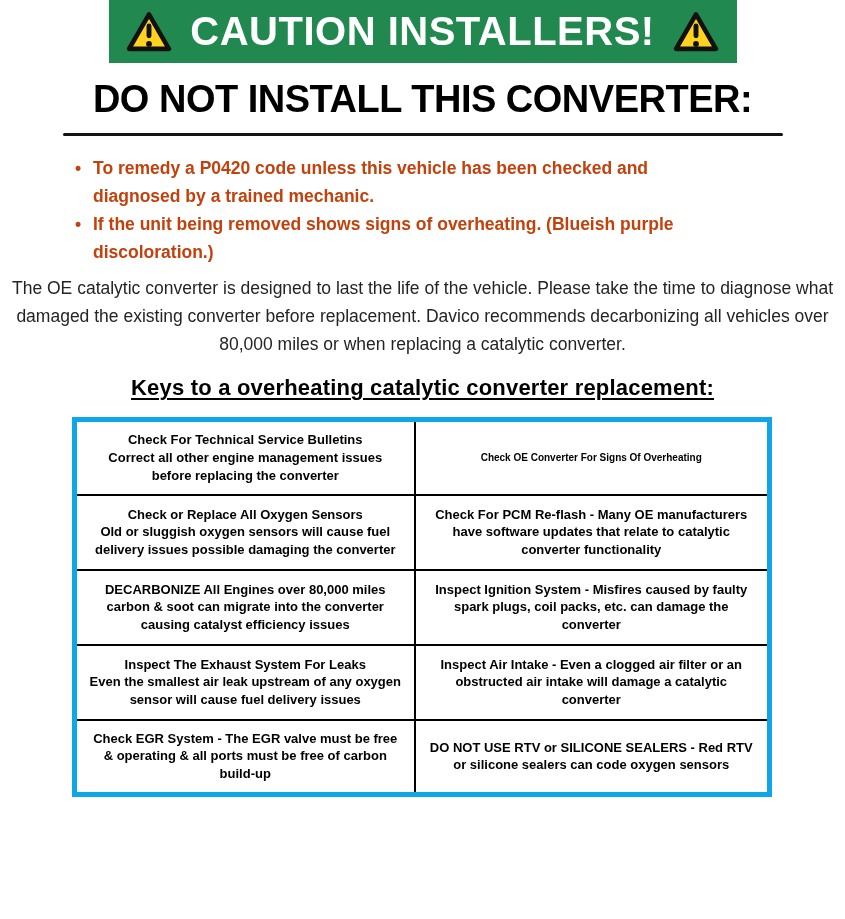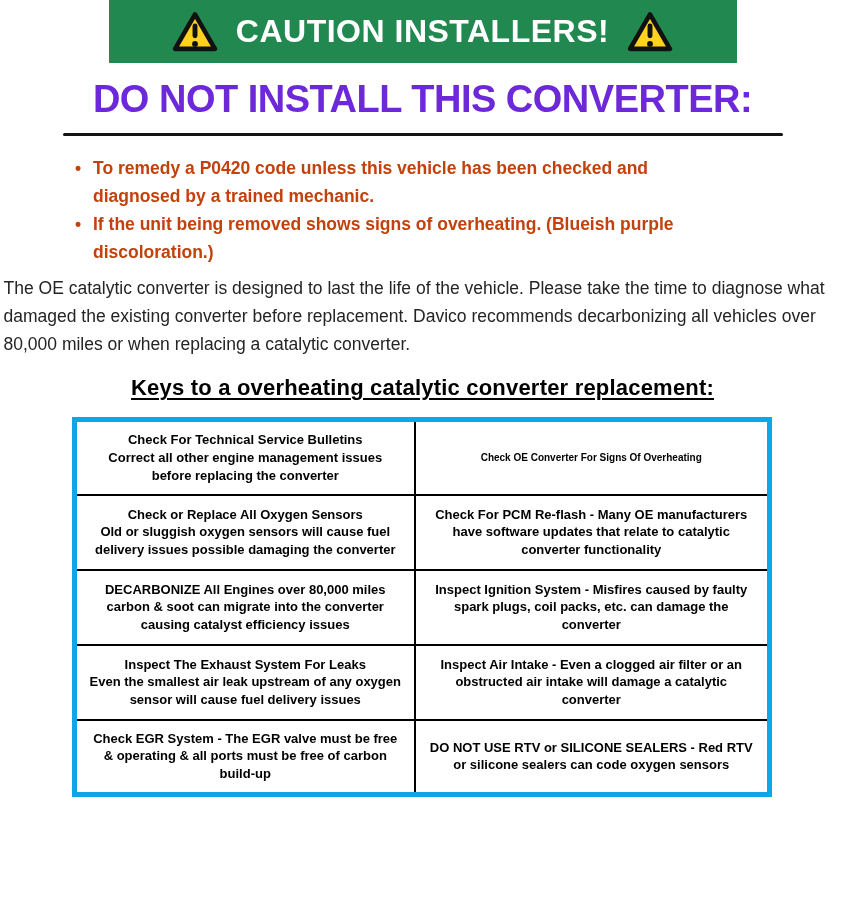--- a/index.html
+++ b/index.html
@@ -11,46 +11,46 @@
   }
   .page { position: relative; width: 845px; height: 919px; background: #fff; overflow: hidden; }
 
   
   .banner {
     width: 628px; height: 63px; margin: 0 auto;
     background: #21894f;
     display: flex; align-items: center; justify-content: center; gap: 18px;
   }
   .banner-text {
-    color: #ffffff; font-weight: bold; font-size: 32px; letter-spacing: 0.5px;
+    color: #ffffff; font-weight: bold; font-size: 40px; letter-spacing: 0.5px;
     white-space: nowrap;
   }
   .tri { width: 46px; height: 42px; display: block; }
 
   
   .title {
     margin: 15px 0 0 0; text-align: center;
-    font-size: 38px; font-weight: bold; letter-spacing: -0.5px; color: #6d28d9;
+    font-size: 38px; font-weight: bold; letter-spacing: -0.5px; color: #000000;
   }
 
   .divider {
     width: 720px; height: 3px; background: #141414; margin: 12px auto 0 auto; border-radius: 2px;
   }
 
   
   .bullets { margin: 18px 0 0 72px; padding: 0; width: 645px; list-style: none; }
   .bullets li {
     position: relative; padding-left: 21px; max-width: 628px;
     font-weight: bold; font-size: 17.5px; line-height: 28px; color: #c2410c;
   }
   .bullets li::before { content: "\2022"; position: absolute; left: 3px; top: 0; }
 
   
   .paragraph {
-    width: 838px; margin: 8px auto 17px auto; text-align: left;
+    width: 838px; margin: 8px auto 17px auto; text-align: center;
     font-size: 17.5px; line-height: 28px; color: #242424; font-weight: 400;
   }
 
   
   .keys {
     margin: 14px 0 0 0; text-align: center;
     font-size: 22px; font-weight: bold; color: #000;
     text-decoration: underline; text-underline-offset: 3px; text-decoration-thickness: 2px;
     letter-spacing: 0.2px;
   }

